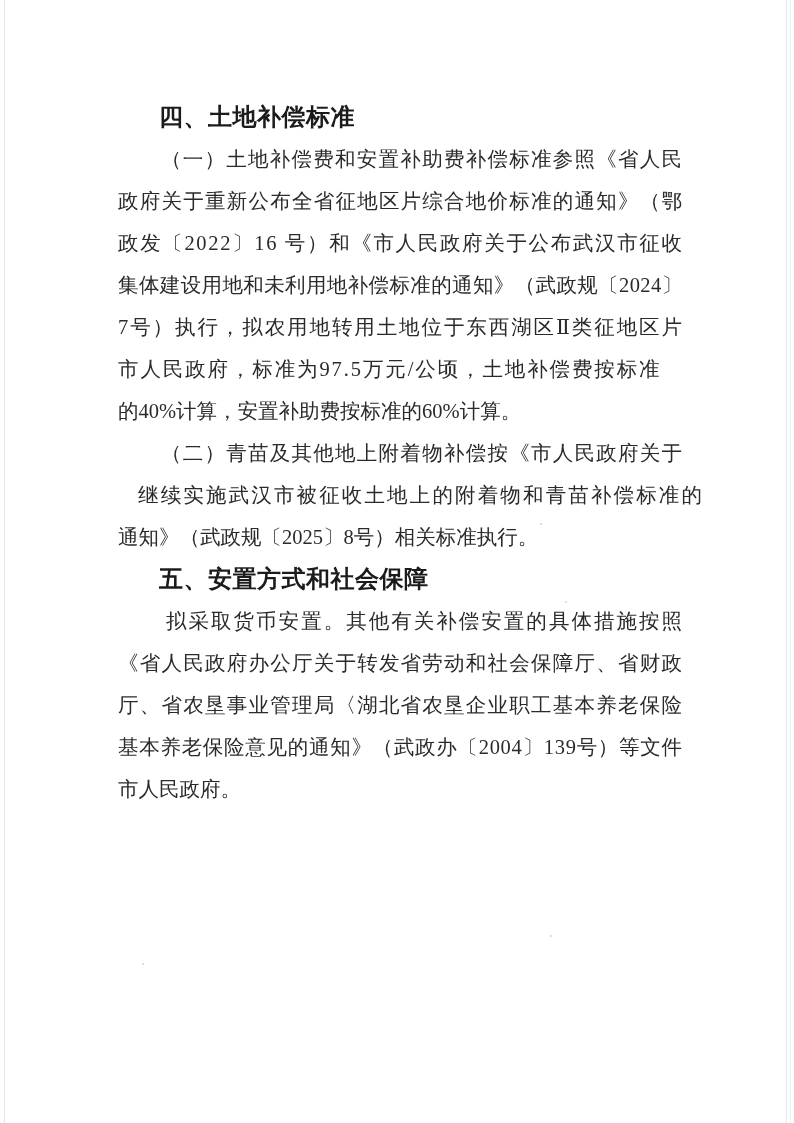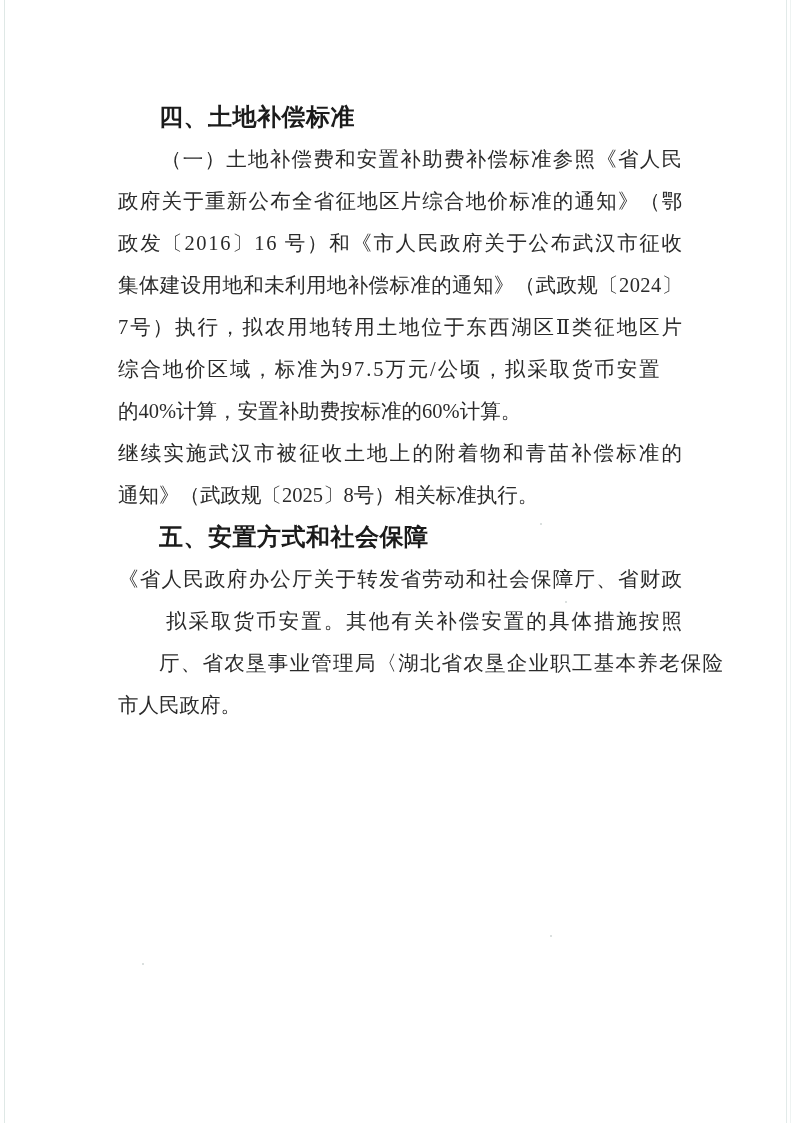--- a/index.html
+++ b/index.html
@@ -107,57 +107,63 @@
     <div class="section-heading">四、土地补偿标准</div>
 
     <div>
       <div class="line justify line-indent">
         <span style="letter-spacing: 1.261px;">（一）土地补偿费和安置补助费补偿标准参照《省人民</span>
       </div>
       <div class="line justify">
         <span style="letter-spacing: 1.24px;">政府关于重新公布全省征地区片综合地价标准的通知》（鄂</span>
       </div>
       <div class="line justify">
-        <span style="letter-spacing: 1.656px;">政发〔2016〕16 号）和《市人民政府关于公布武汉市征收</span>
+        <span style="letter-spacing: 1.656px;">政发〔2022〕16 号）和《市人民政府关于公布武汉市征收</span>
       </div>
       <div class="line justify">
         <span style="letter-spacing: 0.375px;">集体建设用地和未利用地补偿标准的通知》（武政规〔2024〕</span>
       </div>
       <div class="line justify">
         <span style="letter-spacing: 1.913px;">7号）执行，拟农用地转用土地位于东西湖区Ⅱ类征地区片</span>
       </div>
       <div class="line justify">
-        <span style="letter-spacing: 1.886px;">综合地价区域，标准为97.5万元/公顷，拟采取货币安置</span>
+        <span style="letter-spacing: 1.886px;">市人民政府，标准为97.5万元/公顷，土地补偿费按标准</span>
       </div>
       <div class="line">
         <span>的40%计算，安置补助费按标准的60%计算。</span>
       </div>
     </div>
 
     <div>
+      <div class="line justify line-indent">
+        <span style="letter-spacing: 1.261px;">（二）青苗及其他地上附着物补偿按《市人民政府关于</span>
+      </div>
       <div class="line justify">
-        <span style="letter-spacing: 2.146px;">继续实施武汉市被征收土地上的附着物和青苗补偿标准的</span>
+        <span style="letter-spacing: 2.146px; margin-left: 20px;">继续实施武汉市被征收土地上的附着物和青苗补偿标准的</span>
       </div>
       <div class="line">
         <span>通知》（武政规〔2025〕8号）相关标准执行。</span>
       </div>
     </div>
 
 
     <div class="section-heading">五、安置方式和社会保障</div>
 
     <div>
-      <div class="line justify">
-        <span style="letter-spacing: 1.24px;">《省人民政府办公厅关于转发省劳动和社会保障厅、省财政</span>
-      </div>
       <div class="line justify line-indent-wide">
         <span style="letter-spacing: 2.023px;">拟采取货币安置。其他有关补偿安置的具体措施按照</span>
       </div>
       <div class="line justify">
-        <span style="letter-spacing: 1.24px; margin-left: 41px;">厅、省农垦事业管理局〈湖北省农垦企业职工基本养老保险</span>
+        <span style="letter-spacing: 1.24px;">《省人民政府办公厅关于转发省劳动和社会保障厅、省财政</span>
+      </div>
+      <div class="line justify">
+        <span style="letter-spacing: 1.24px;">厅、省农垦事业管理局〈湖北省农垦企业职工基本养老保险</span>
+      </div>
+      <div class="line justify">
+        <span style="letter-spacing: 0.716px;">基本养老保险意见的通知》（武政办〔2004〕139号）等文件</span>
       </div>
       <div class="line">
         <span>市人民政府。</span>
       </div>
     </div>
 
   </div>
 
   <div class="dot-speck" style="left:540px; top:523px;"></div>
   <div class="dot-speck" style="left:565px; top:601px;"></div>

